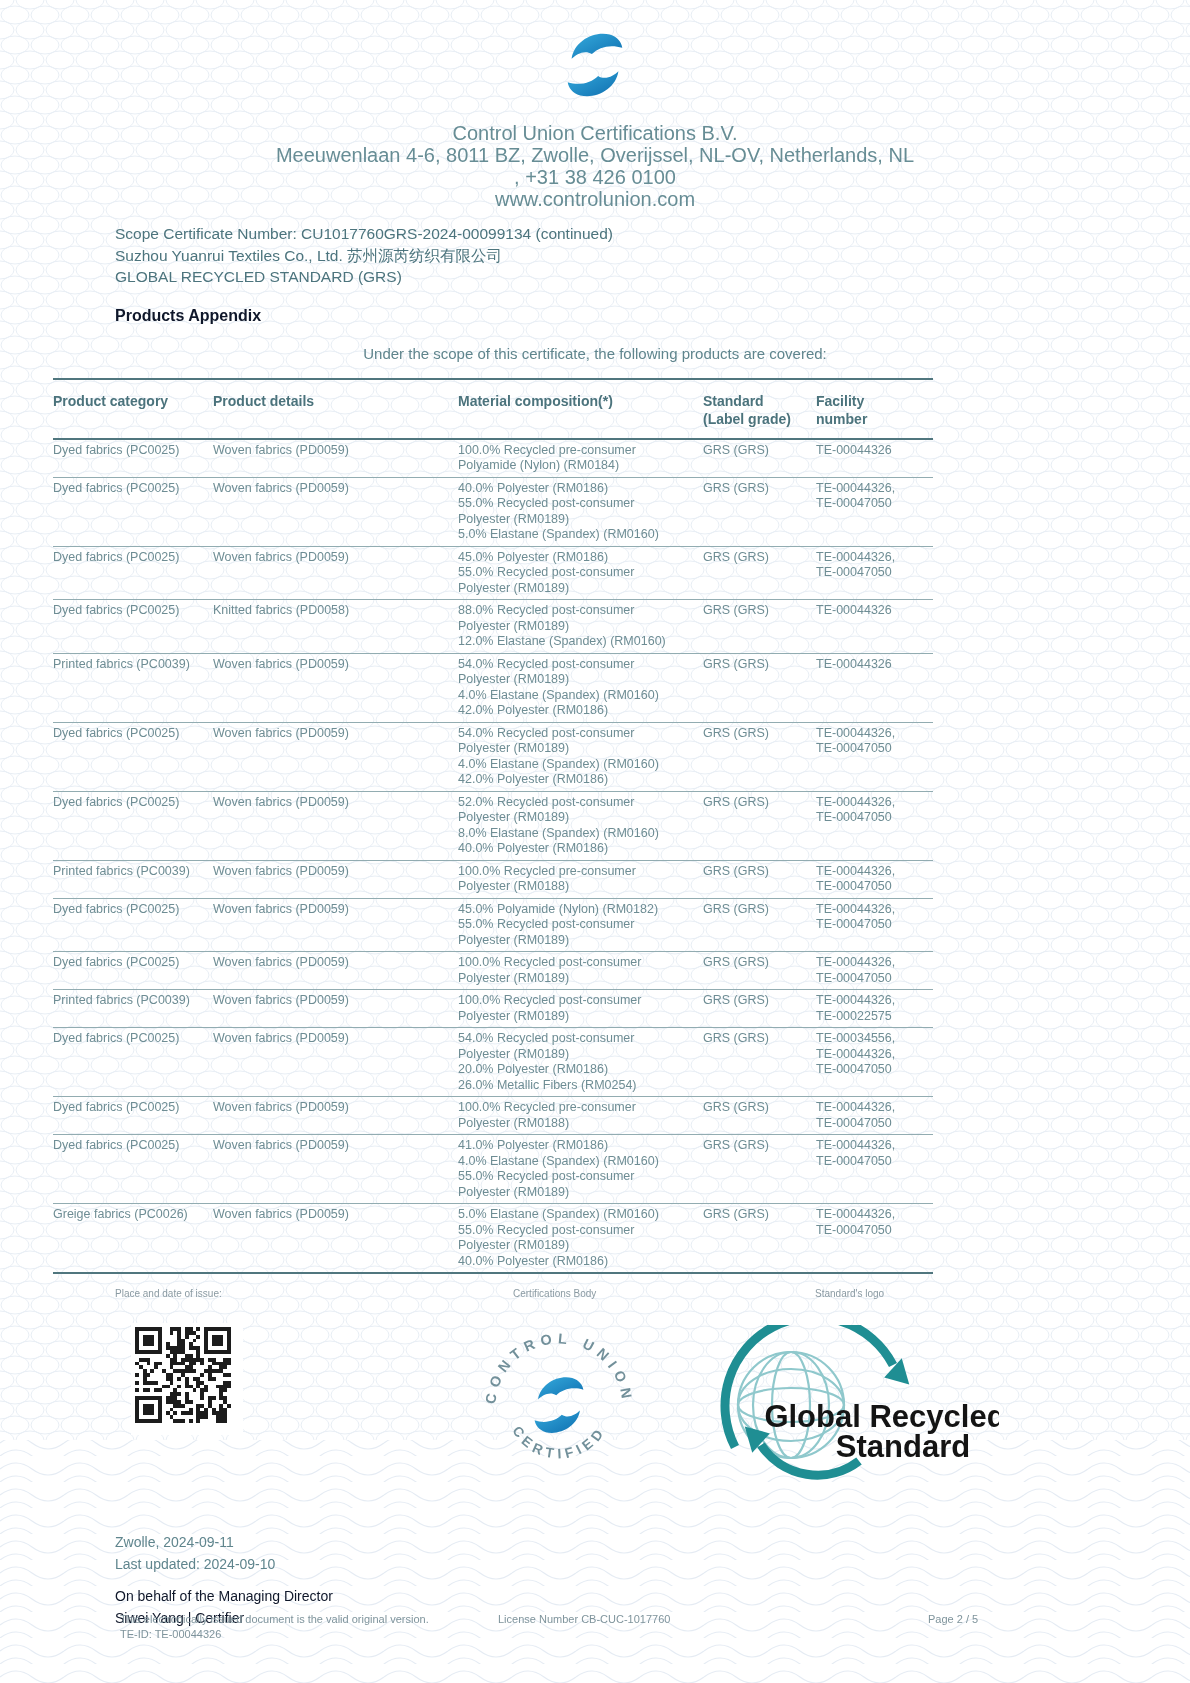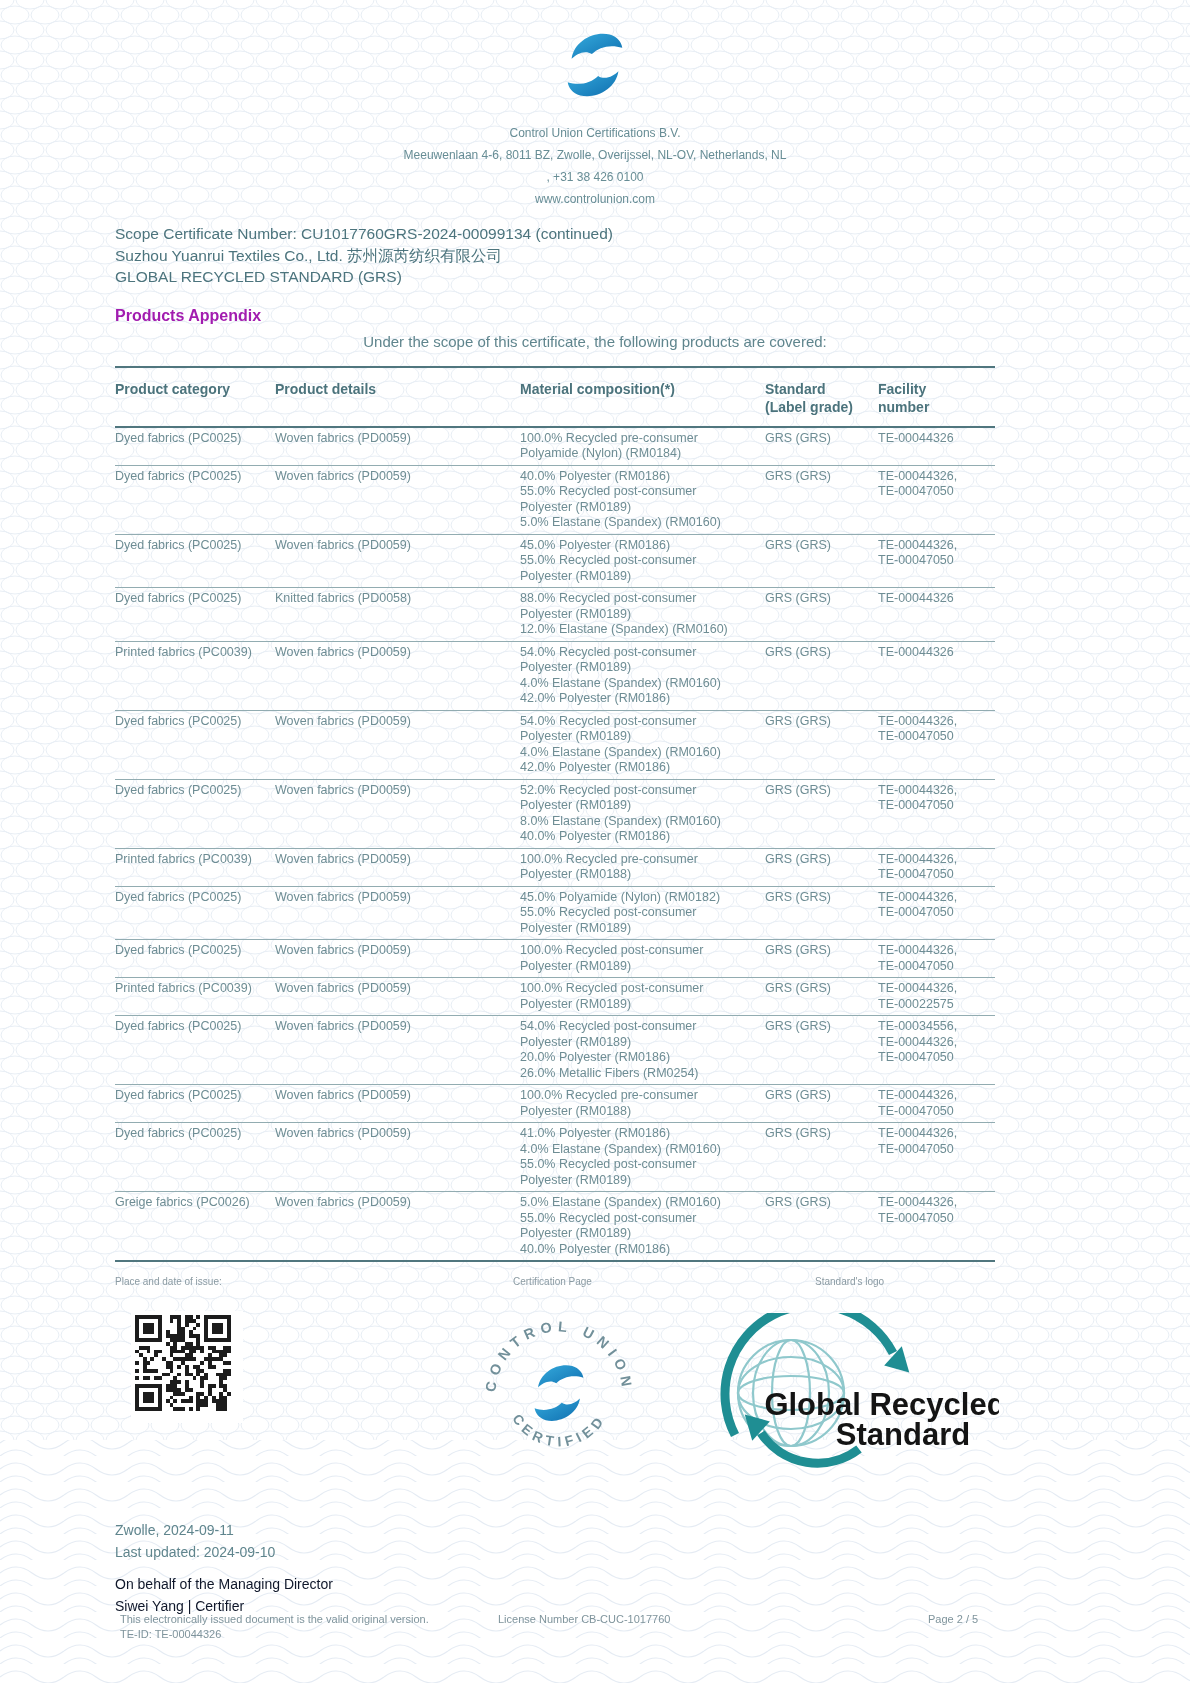--- a/index.html
+++ b/index.html
@@ -6,27 +6,27 @@
   body{
     width:1190px;height:1683px;position:relative;overflow:hidden;
     background:#ffffff;
     font-family:"Liberation Sans","DejaVu Sans",sans-serif;
     color:#6e8d94;
   }
   .bg{position:absolute;left:0;top:0;z-index:0;}
   .content{position:relative;z-index:1;}
 
   .logo-wrap{width:80px;margin:26px auto 0;}
-  .hdr{ text-align:center;font-size:12px;line-height:22px;color:#678d95;margin-top:14px;}
+  .hdr{ text-align:center;font-size:20px;line-height:22px;color:#678d95;margin-top:14px;}
   .cert{margin:13px 115px 0;font-size:15.5px;font-weight:normal;color:#4c747d;line-height:21.5px;}
   .cert div{white-space:pre-line;}
-  .appx-title{margin:17px 115px 4px;font-weight:bold;font-size:16px;line-height:22px;color:#a21caf;}
+  .appx-title{margin:17px 115px 16px;font-weight:bold;font-size:16px;line-height:22px;color:#0f172a;}
   .appx-intro{margin:1px 115px 0;font-size:15px;line-height:21px;color:#5f858d;text-align:center;}
 
-  .table{margin:14px 115px 0;width:880px;border-top:2px solid #50767e;border-bottom:2px solid #50767e;}
+  .table{margin:14px 53px 0;width:880px;border-top:2px solid #50767e;border-bottom:2px solid #50767e;}
   .thead{display:flex;border-bottom:2px solid #50767e;padding:12px 0 9px;
          font-weight:bold;font-size:14px;line-height:18.5px;color:#4b737c;}
   .trow{display:flex;border-bottom:1px solid #92acb1;padding:3px 0;
         font-size:12.5px;line-height:15.5px;}
   .trow:last-child{border-bottom:none;}
   .tcell{box-sizing:border-box;padding-right:10px;white-space:pre-line;}
   .c1{width:160px;} .c2{width:245px;} .c3{width:245px;} .c4{width:113px;} .c5{width:117px;padding-right:0;}
 
   .footer-labels{position:relative;margin:14px 115px 0;height:15px;font-size:10px;color:#8a9aa2;}
   .fl-center{position:absolute;left:398px;top:0;}
@@ -278,21 +278,21 @@
 40.0% Polyester (RM0186)</div>
       <div class="tcell c4">GRS (GRS)</div>
       <div class="tcell c5">TE-00044326,
 TE-00047050</div>
     </div>
   </div>
   </div>
 
   <div class="footer-labels">
     <span>Place and date of issue:</span>
-    <span class="fl-center">Certification Page</span>
+    <span class="fl-center">Certifications Body</span>
     <span class="fl-right">Standard's logo</span>
   </div>
 
   <div class="logo-row">
 
     <div class="qr">
       <svg width="96" height="96" viewBox="0 0 25 25" fill="#1c1c1c">
         <g>
           <rect x="0" y="0" width="7" height="7"></rect>
             <rect x="1" y="1" width="5" height="5" fill="#fff"></rect>

